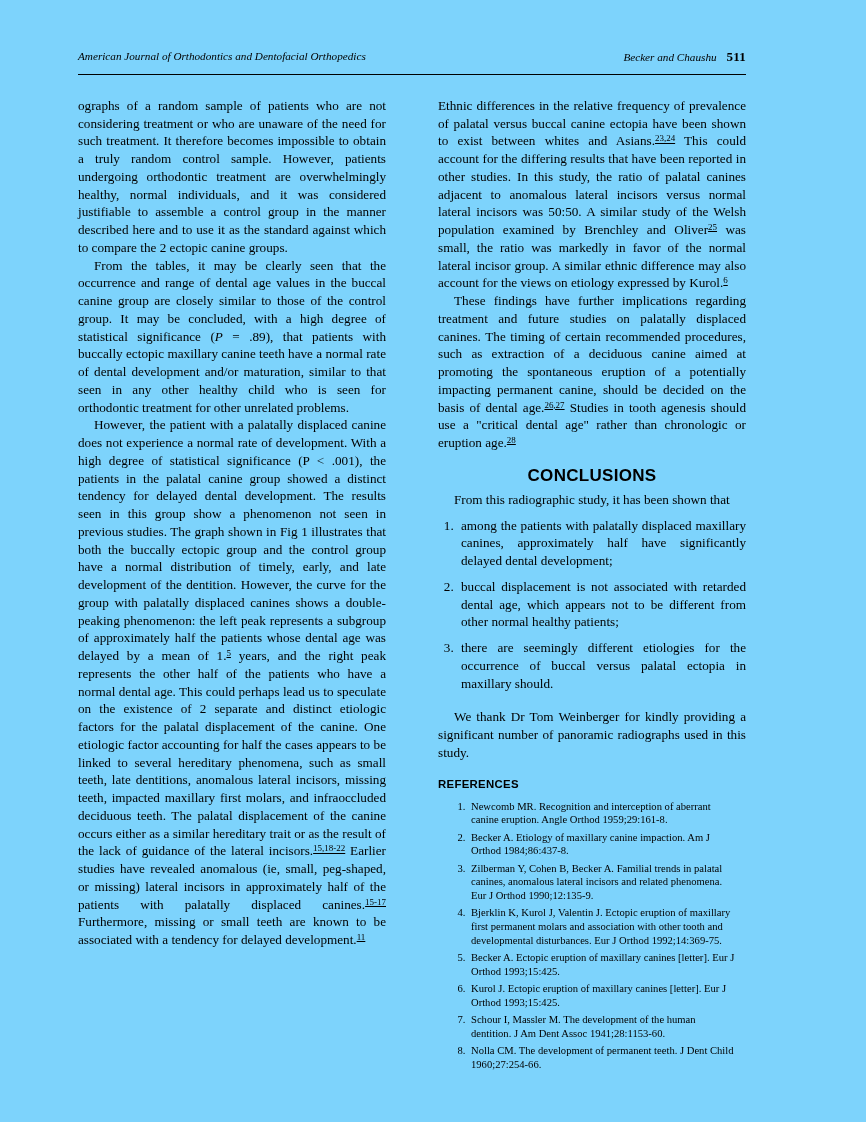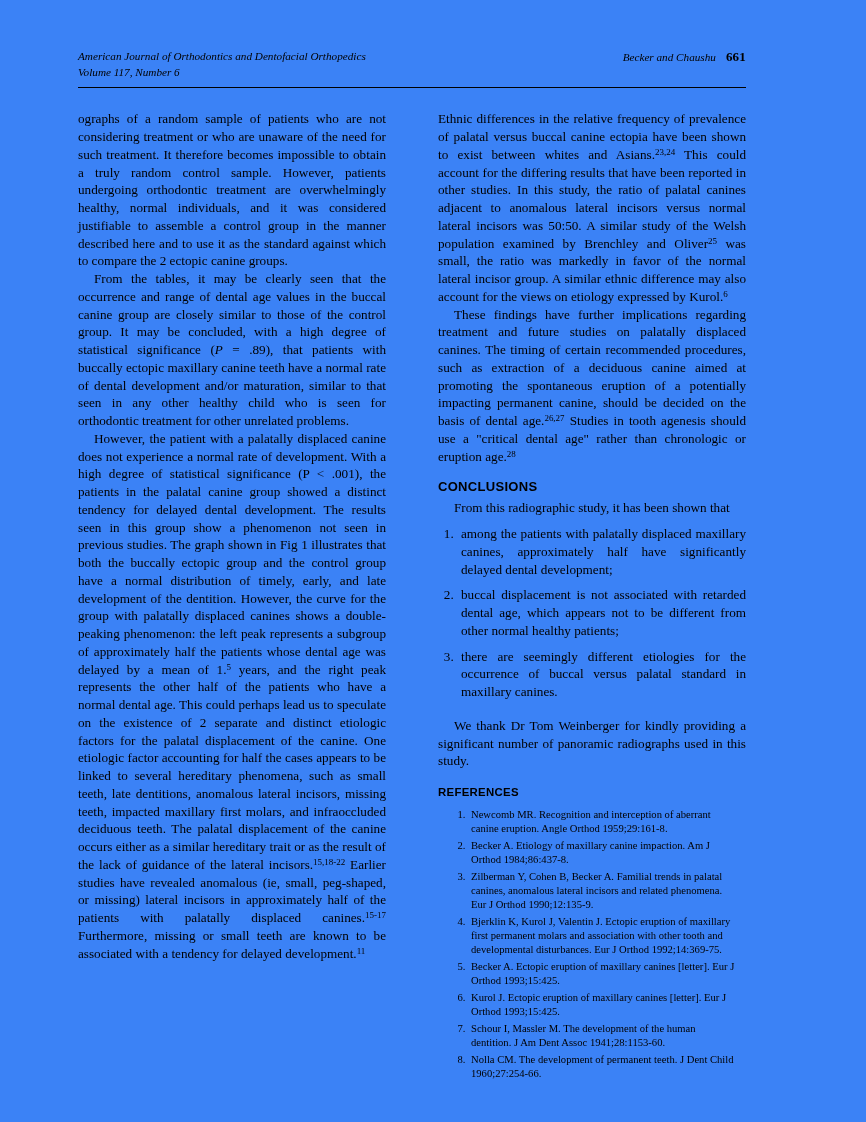--- a/index.html
+++ b/index.html
@@ -12,21 +12,21 @@
     height: 1122px;
     font-family: "Liberation Serif", serif;
     color: #000;
     position: relative;
   }
   .page {
     position: absolute;
     left: 0; top: 0;
     width: 866px;
     height: 1122px;
-    background: #3b82f6;
+    background: #7dd3fc;
   }
   .content {
     position: absolute;
     left: 78px;
     top: 48px;
     width: 668px;
   }
   
   .runhead {
     display: flex;
@@ -68,28 +68,30 @@
     font-size: 13.2px;
     line-height: 1.345;
     text-indent: 16px;
     hyphens: auto;
   }
   p.body.first { text-indent: 0; }
   sup {
     font-size: 0.68em;
     vertical-align: 0.42em;
     line-height: 0;
+    text-decoration: underline;
   }
   em { font-style: italic; }
   h2.section {
     font-family: "Liberation Sans", sans-serif;
-    font-size: 13px;
+    font-size: 17px;
     font-weight: bold;
     letter-spacing: 0.3px;
     margin: 14px 0 5px 0;
+    text-align: center;
   }
   h2.refs-head {
     font-family: Liberation Sans, sans-serif;
     font-size: 11.4px;
     font-weight: bold;
     letter-spacing: 0.3px;
     margin: 16px 0 6px 0;
   }
   ol.conclusions {
     margin: 4px 0 0 0;
@@ -118,24 +120,23 @@
 </style>
 </head>
 <body>
 
 <div class="page">
   <div class="content">
 
     <div class="runhead">
       <div class="runhead-left">
         <div>American Journal of Orthodontics and Dentofacial Orthopedics</div>
-        <div>Volume 117, Number 6</div>
       </div>
       <div class="runhead-right">
-        <span>Becker and Chaushu</span><span class="pagenum">661</span>
+        <span>Becker and Chaushu</span><span class="pagenum">511</span>
       </div>
     </div>
     <div class="rule"></div>
 
     <div class="cols">
 
       <div class="col">
         <p class="body first">ographs of a random sample of patients who are not considering treatment or who are unaware of the need for such treatment. It therefore becomes impossible to obtain a truly random control sample. However, patients undergoing orthodontic treatment are overwhelmingly healthy, normal individuals, and it was considered justifiable to assemble a control group in the manner described here and to use it as the standard against which to compare the 2 ectopic canine groups.</p>
         <p class="body">From the tables, it may be clearly seen that the occurrence and range of dental age values in the buccal canine group are closely similar to those of the control group. It may be concluded, with a high degree of statistical significance (<em>P</em> = .89), that patients with buccally ectopic maxillary canine teeth have a normal rate of dental development and/or maturation, similar to that seen in any other healthy child who is seen for orthodontic treatment for other unrelated problems.</p>
         <p class="body">However, the patient with a palatally displaced canine does not experience a normal rate of development. With a high degree of statistical significance (P &lt; .001), the patients in the palatal canine group showed a distinct tendency for delayed dental development. The results seen in this group show a phenomenon not seen in previous studies. The graph shown in Fig 1 illustrates that both the buccally ectopic group and the control group have a normal distribution of timely, early, and late development of the dentition. However, the curve for the group with palatally displaced canines shows a double-peaking phenomenon: the left peak represents a subgroup of approximately half the patients whose dental age was delayed by a mean of 1.<sup>5</sup> years, and the right peak represents the other half of the patients who have a normal dental age. This could perhaps lead us to speculate on the existence of 2 separate and distinct etiologic factors for the palatal displacement of the canine. One etiologic factor accounting for half the cases appears to be linked to several hereditary phenomena, such as small teeth, late dentitions, anomalous lateral incisors, missing teeth, impacted maxillary first molars, and infraoccluded deciduous teeth. The palatal displacement of the canine occurs either as a similar hereditary trait or as the result of the lack of guidance of the lateral incisors.<sup>15,18-22</sup> Earlier studies have revealed anomalous (ie, small, peg-shaped, or missing) lateral incisors in approximately half of the patients with palatally displaced canines.<sup>15-17</sup> Furthermore, missing or small teeth are known to be associated with a tendency for delayed development.<sup>11</sup></p>
@@ -144,21 +145,21 @@
       <div class="col">
         <p class="body first">Ethnic differences in the relative frequency of prevalence of palatal versus buccal canine ectopia have been shown to exist between whites and Asians.<sup>23,24</sup> This could account for the differing results that have been reported in other studies. In this study, the ratio of palatal canines adjacent to anomalous lateral incisors versus normal lateral incisors was 50:50. A similar study of the Welsh population examined by Brenchley and Oliver<sup>25</sup> was small, the ratio was markedly in favor of the normal lateral incisor group. A similar ethnic difference may also account for the views on etiology expressed by Kurol.<sup>6</sup></p>
         <p class="body">These findings have further implications regarding treatment and future studies on palatally displaced canines. The timing of certain recommended procedures, such as extraction of a deciduous canine aimed at promoting the spontaneous eruption of a potentially impacting permanent canine, should be decided on the basis of dental age.<sup>26,27</sup> Studies in tooth agenesis should use a "critical dental age" rather than chronologic or eruption age.<sup>28</sup></p>
 
         <h2 class="section">CONCLUSIONS</h2>
         <p class="body">From this radiographic study, it has been shown that</p>
 
         <ol class="conclusions">
           <li>among the patients with palatally displaced maxillary canines, approximately half have significantly delayed dental development;</li>
           <li>buccal displacement is not associated with retarded dental age, which appears not to be different from other normal healthy patients;</li>
-          <li>there are seemingly different etiologies for the occurrence of buccal versus palatal standard in maxillary canines.</li>
+          <li>there are seemingly different etiologies for the occurrence of buccal versus palatal ectopia in maxillary should.</li>
         </ol>
 
         <div class="spacer-sm"></div>
         <p class="body">We thank Dr Tom Weinberger for kindly providing a significant number of panoramic radiographs used in this study.</p>
 
         <h2 class="refs-head">REFERENCES</h2>
         <ol class="references">
           <li>Newcomb MR. Recognition and interception of aberrant canine eruption. Angle Orthod 1959;29:161-8.</li>
           <li>Becker A. Etiology of maxillary canine impaction. Am J Orthod 1984;86:437-8.</li>
           <li>Zilberman Y, Cohen B, Becker A. Familial trends in palatal canines, anomalous lateral incisors and related phenomena. Eur J Orthod 1990;12:135-9.</li>

